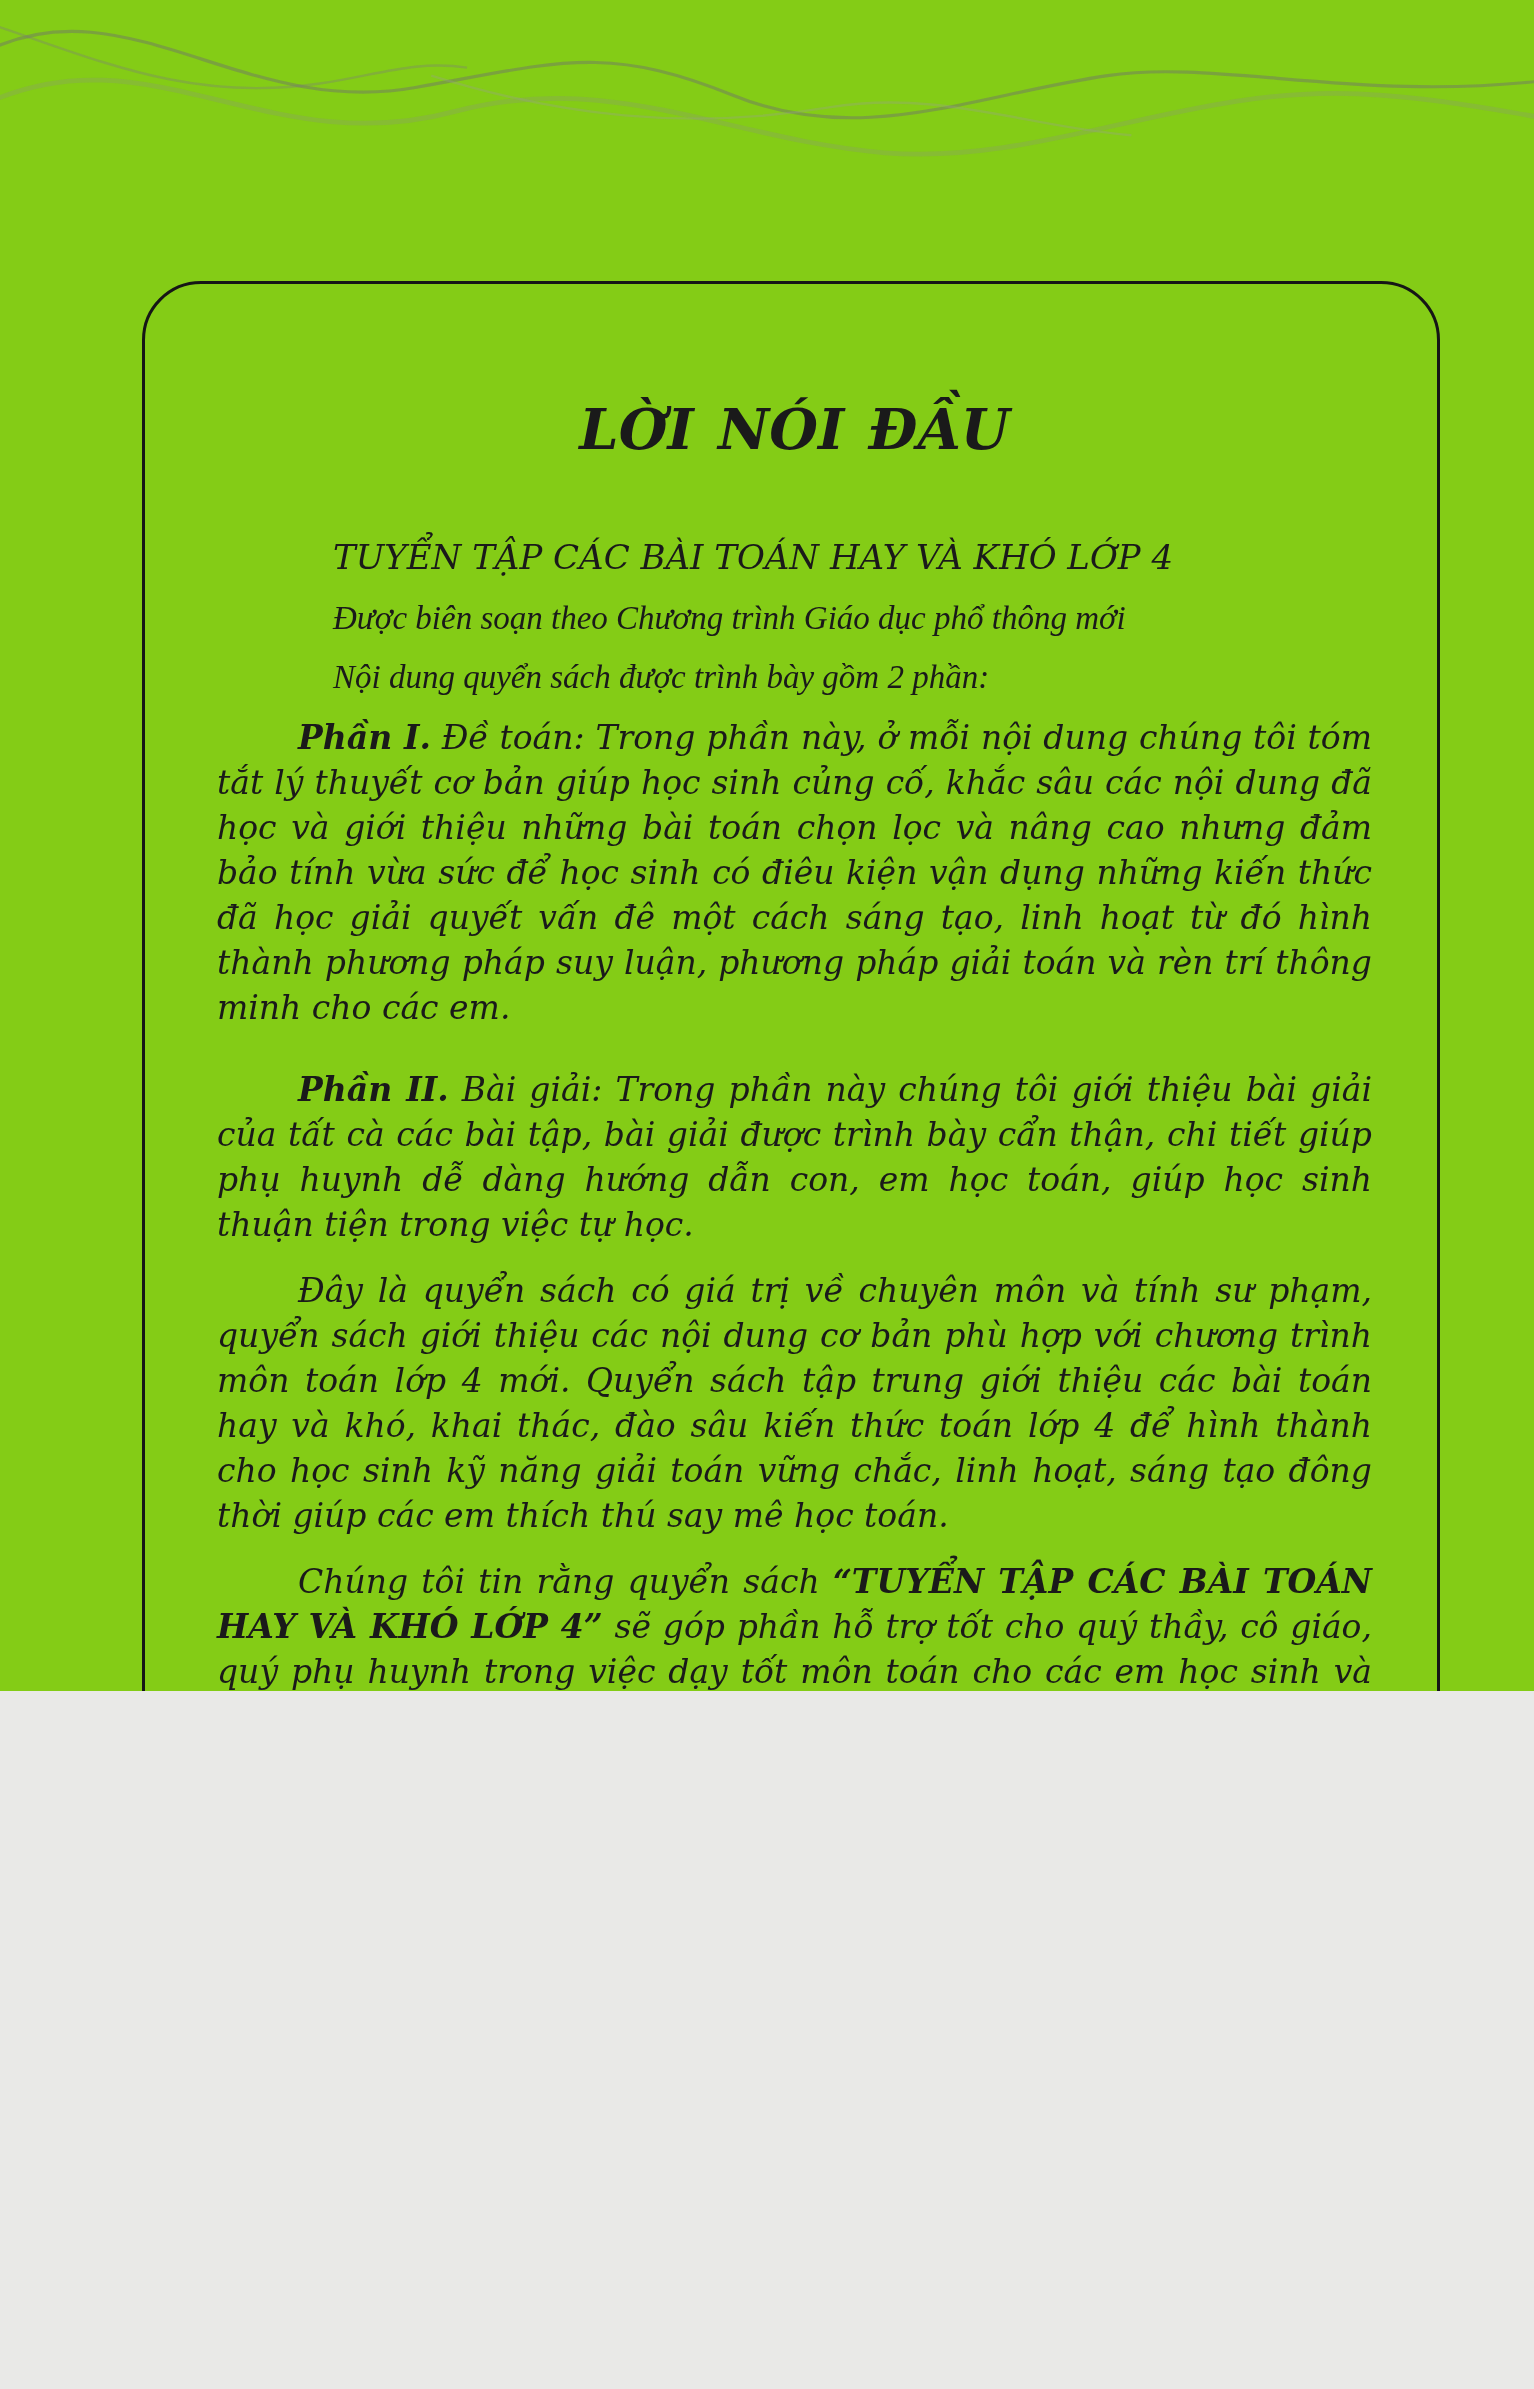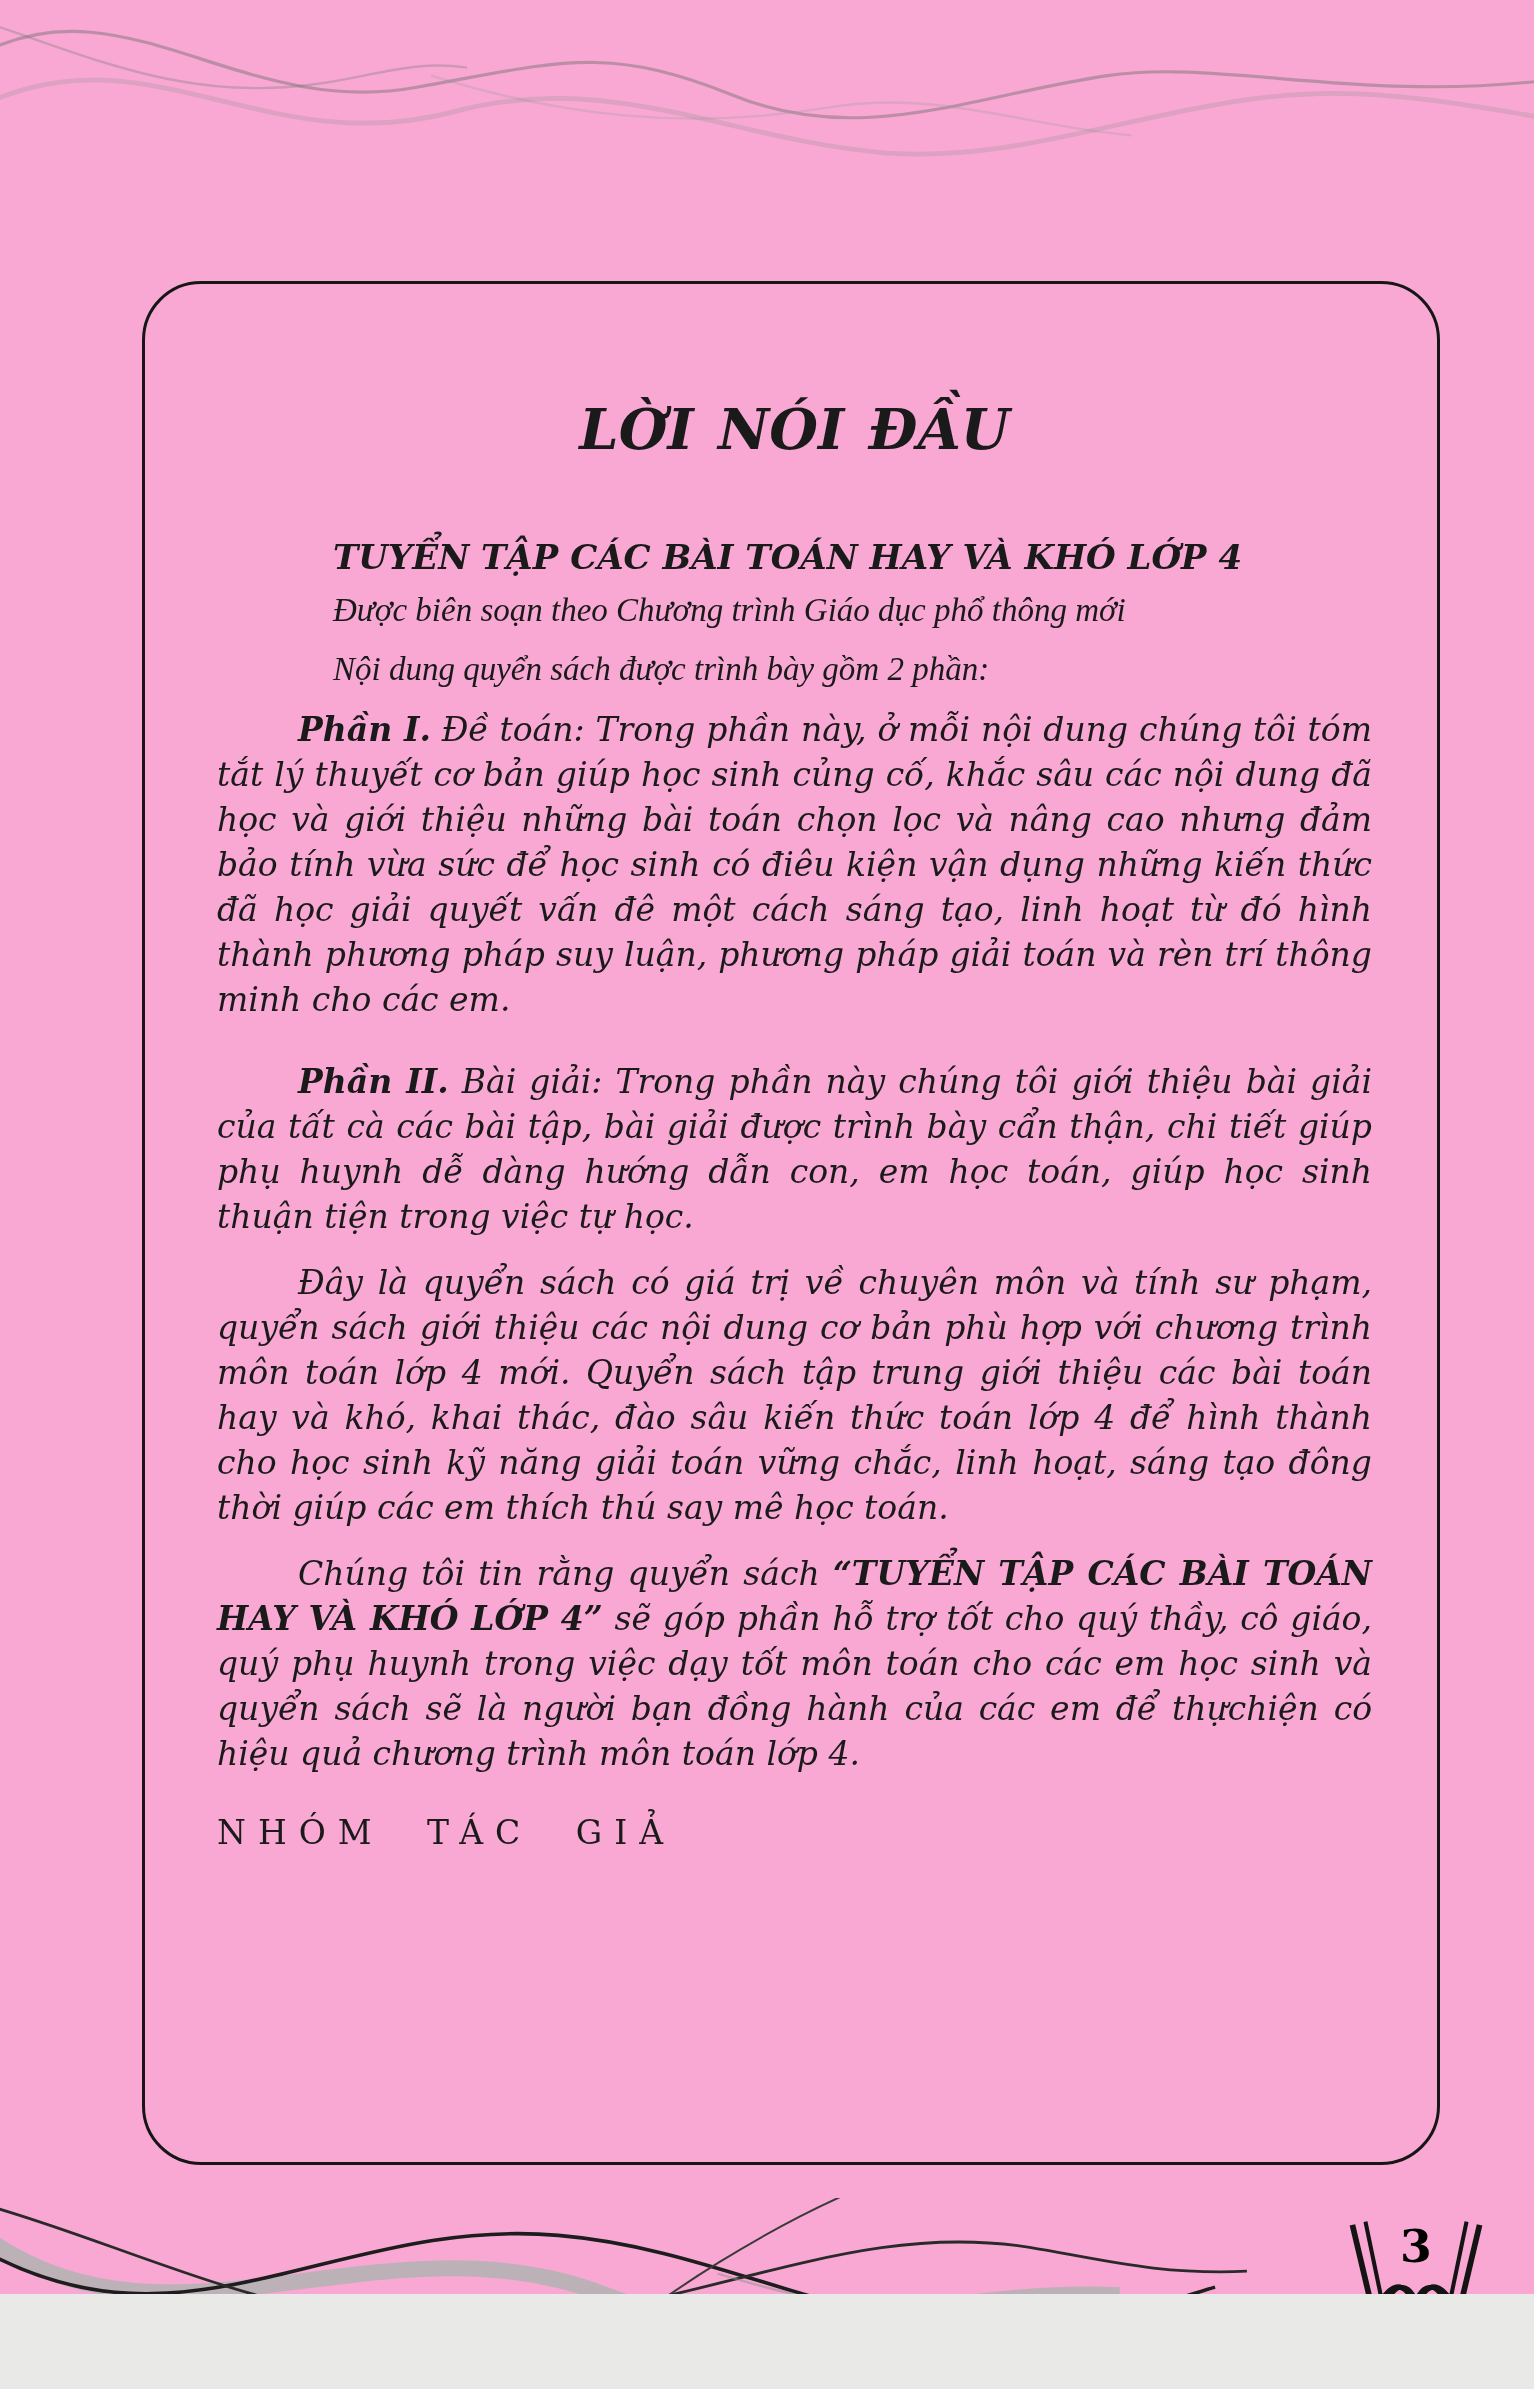--- a/index.html
+++ b/index.html
@@ -1,19 +1,19 @@
 <!DOCTYPE html>
 <html style="font-size:12.8px"><head>
 <meta charset="utf-8">
 <style>
   html,body{margin:0;padding:0;background:#e9e9e7;}
   .page{
     position:relative;
-    width:1534px;height:2294px;
-    background:#f9a8d4;
+    width:1534px;height:1691px;
+    background:#84cc16;
     overflow:hidden;
     font-family:"DejaVu Serif","Liberation Serif",serif;
     color:#1a1a1a;
   }
   svg.deco{position:absolute;left:0;display:block;}
   .waves-top{top:0;}
   .waves-bottom{top:2198px;}
 
   .frame{
     position:absolute;
@@ -37,23 +37,23 @@
     margin:0 0 21px 0;
     font-style:italic;
     font-size:33px;
     line-height:45px;
     text-align:justify;
   }
   p.indent{text-indent:81px;}
   p.hang{text-indent:116px;margin-bottom:14.4px;font-family:Liberation Serif, serif;}
   p.book-title-line{
     text-indent:116px;
-    font-weight:bold;
+    font-weight:normal;
     font-size:34px;
-    margin-bottom:8px;
+    margin-bottom:16px;
   }
   p.part1{margin-bottom:37px;}
   p.closing{margin-bottom:16px;}
   .bold{font-weight:bold;}
   .signature{
     margin-top:37px;
     padding-right:30px;
     text-align:left;
     font-style:normal;
     font-size:33px;

